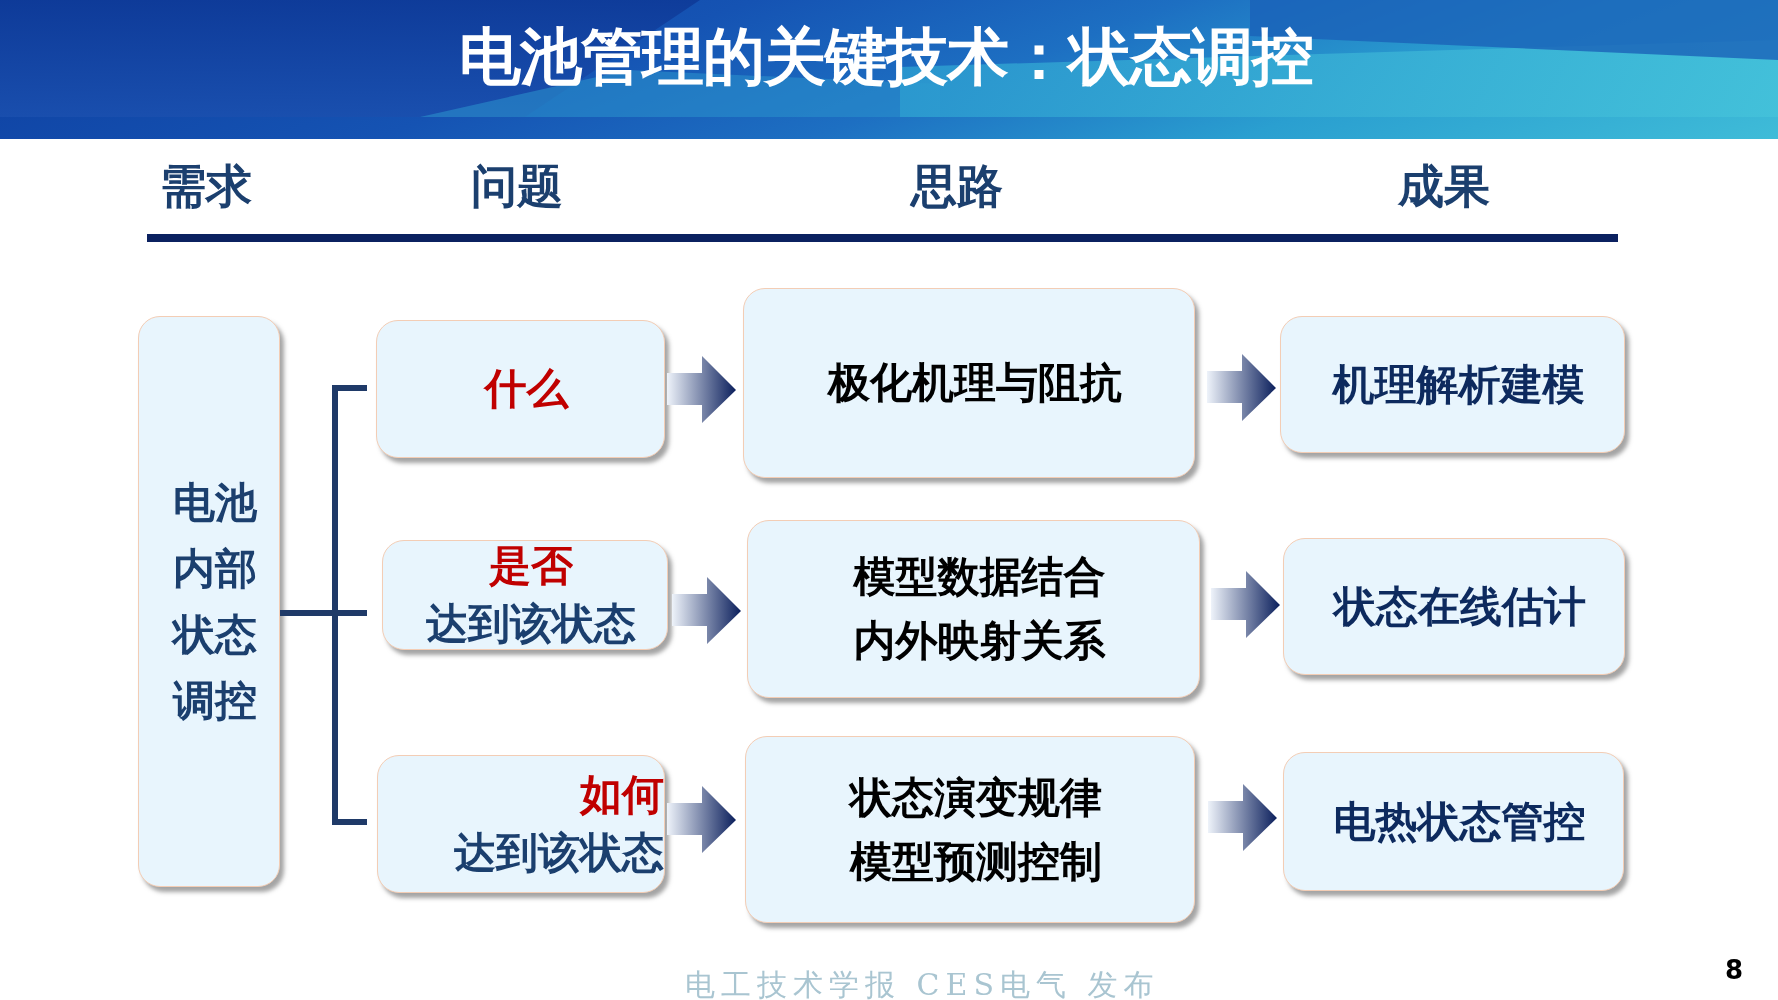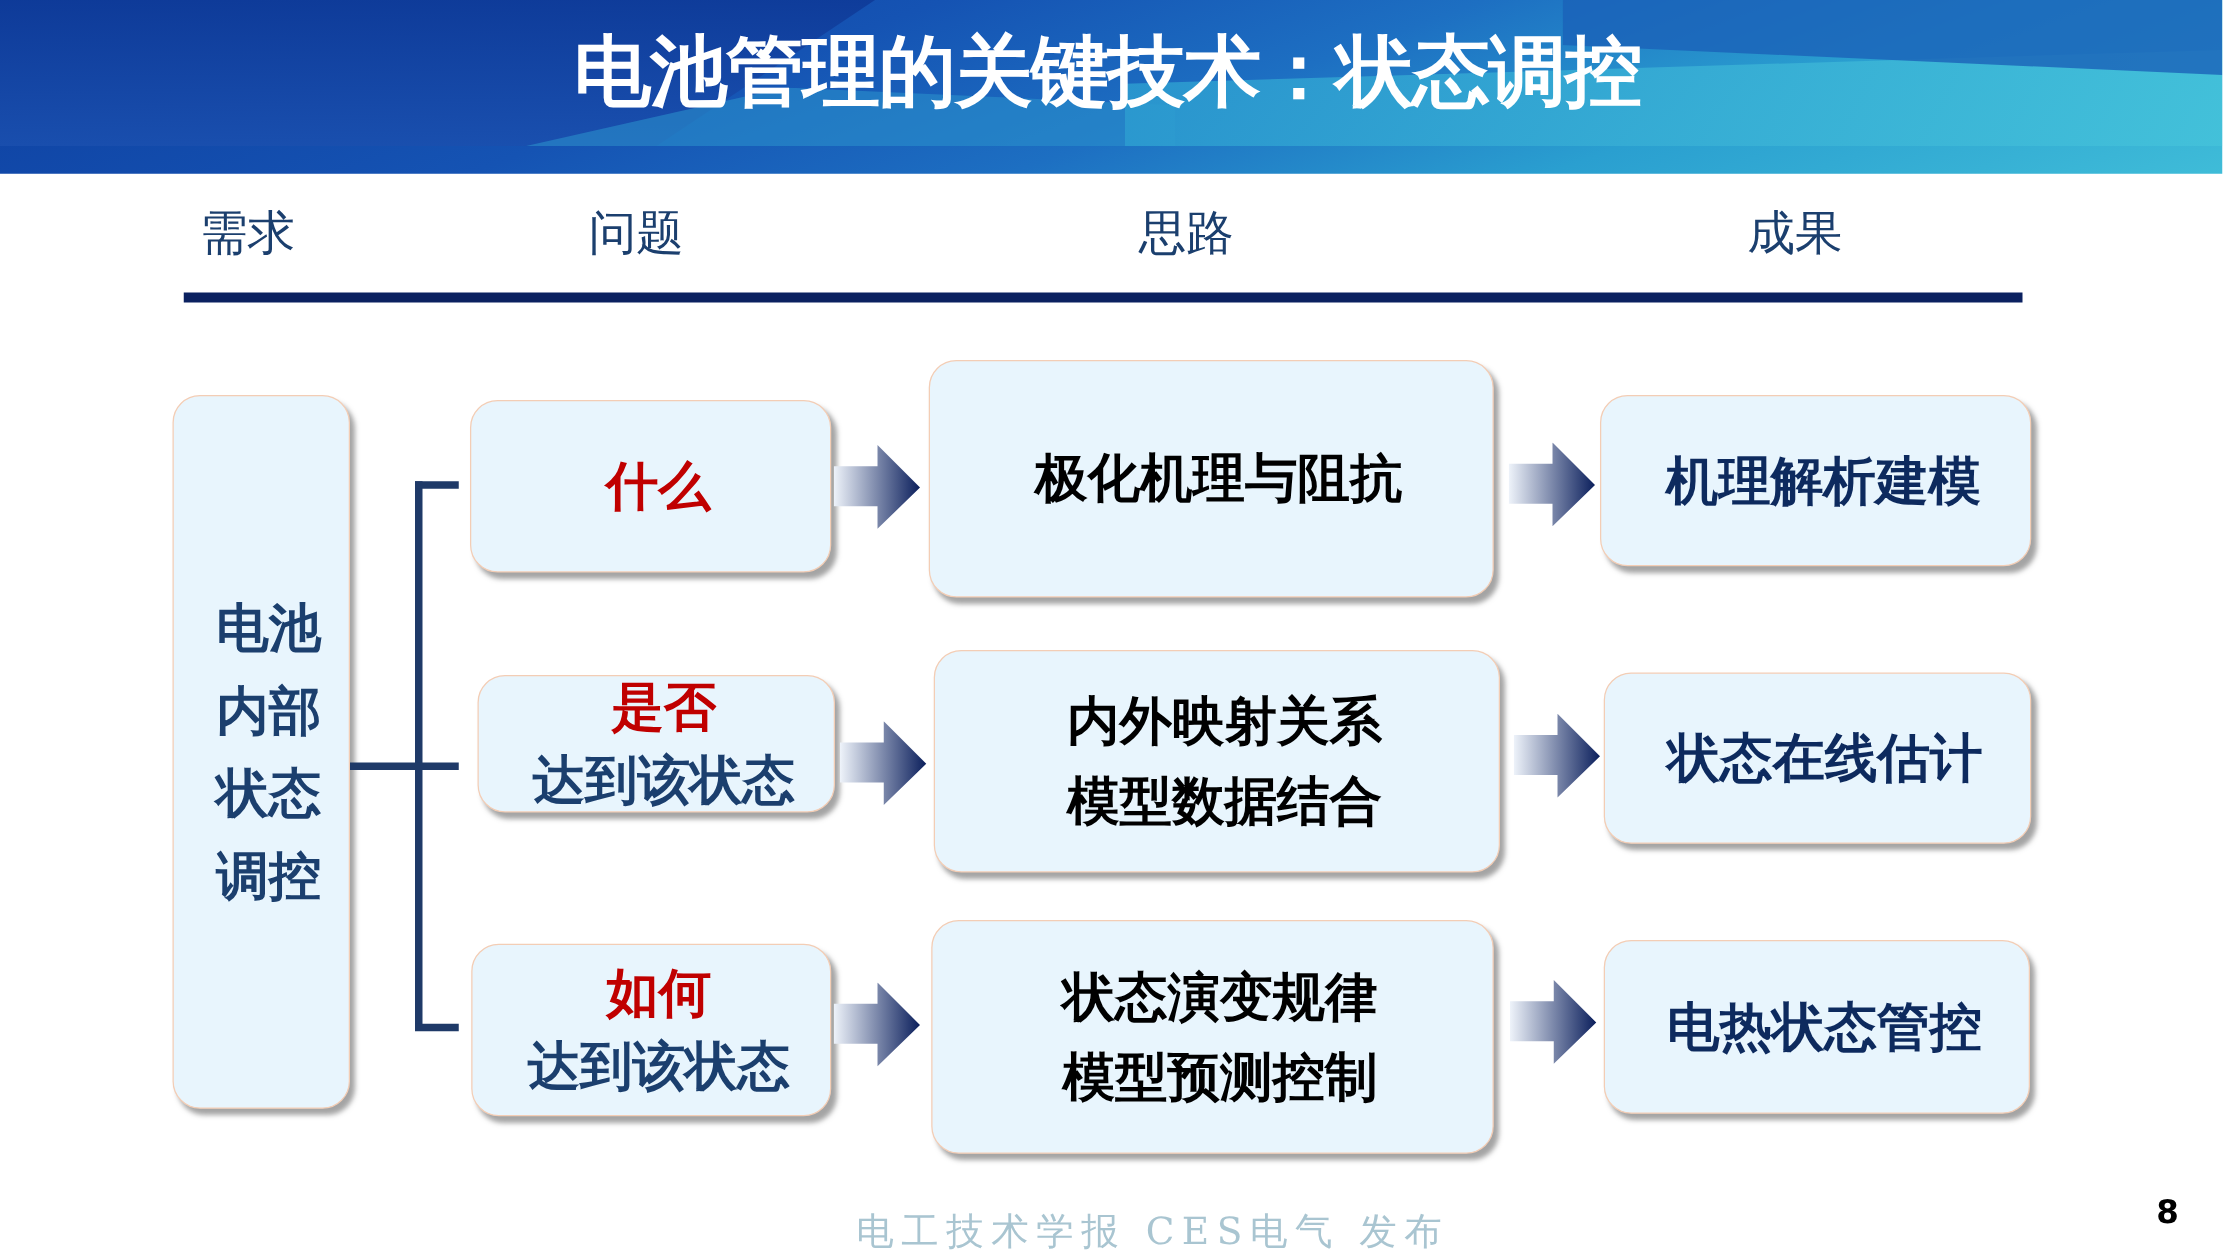--- a/index.html
+++ b/index.html
@@ -23,21 +23,21 @@
     background:#2a8fcc; clip-path:polygon(0 100%,40% 0,100% 30%,100% 100%); opacity:.6; }
   .title {
     position:absolute; left:0; top:0; width:1778px; height:117px;
     display:flex; align-items:center; justify-content:center;
     color:#ffffff; font-size:62px; font-weight:bold; letter-spacing:-1px;
     padding-left:0; box-sizing:border-box;
   }
   .title span { position:relative; left:-3px; top:-2px; }
 
   .col-header {
-    position:absolute; top:158px; font-size:38px; font-weight:normal;
+    position:absolute; top:158px; font-size:46px; font-weight:bold;
     color:#1b3f6e; line-height:56px; white-space:nowrap;
   }
   .divider {
     position:absolute; left:147px; top:234px; width:1471px; height:8px;
     background:#0b2160;
   }
 
   .box {
     position:absolute; box-sizing:border-box;
     background:#e8f5fd; border:1.5px solid #f3cdb5; border-radius:22px;
@@ -132,37 +132,37 @@
 <svg class="arrow" style="left:672px; top:577px;" viewBox="0 0 70 68">
   <defs>
       <linearGradient id="ag3" x1="0" x2="1" y1="0" y2="0">
         <stop offset="0" stop-color="#eef3fa"></stop>
         <stop offset="1" stop-color="#0b1f5c"></stop>
       </linearGradient>
     </defs>
   <polygon points="0,17 35,17 35,0 69,34 35,67 35,49 0,49" fill="url(#ag3)"></polygon>
 </svg>
 <div class="box appr" style="left:747px; top:520px; width:453px; height:178px;">
+  <div class="t">模型数据结合</div>
   <div class="t">内外映射关系</div>
-  <div class="t">模型数据结合</div>
 </div>
 <svg class="arrow" style="left:1211px; top:571px;" viewBox="0 0 70 68">
   <defs>
       <linearGradient id="ag4" x1="0" x2="1" y1="0" y2="0">
         <stop offset="0" stop-color="#eef3fa"></stop>
         <stop offset="1" stop-color="#0b1f5c"></stop>
       </linearGradient>
     </defs>
   <polygon points="0,17 35,17 35,0 69,34 35,67 35,49 0,49" fill="url(#ag4)"></polygon>
 </svg>
 <div class="box res" style="left:1283px; top:538px; width:342px; height:137px;">
   <div class="t">状态在线估计</div>
 </div>
 
-<div class="box prob" style="left:377px; top:755px; width:288px; height:138px;">
+<div class="box prob" style="left:377px; top:755px; width:288px; height:138px;align-items:flex-end;">
   <div class="q">如何</div>
   <div class="t">达到该状态</div>
 </div>
 <svg class="arrow" style="left:667px; top:786px;" viewBox="0 0 70 68">
   <defs>
       <linearGradient id="ag5" x1="0" x2="1" y1="0" y2="0">
         <stop offset="0" stop-color="#eef3fa"></stop>
         <stop offset="1" stop-color="#0b1f5c"></stop>
       </linearGradient>
     </defs>

